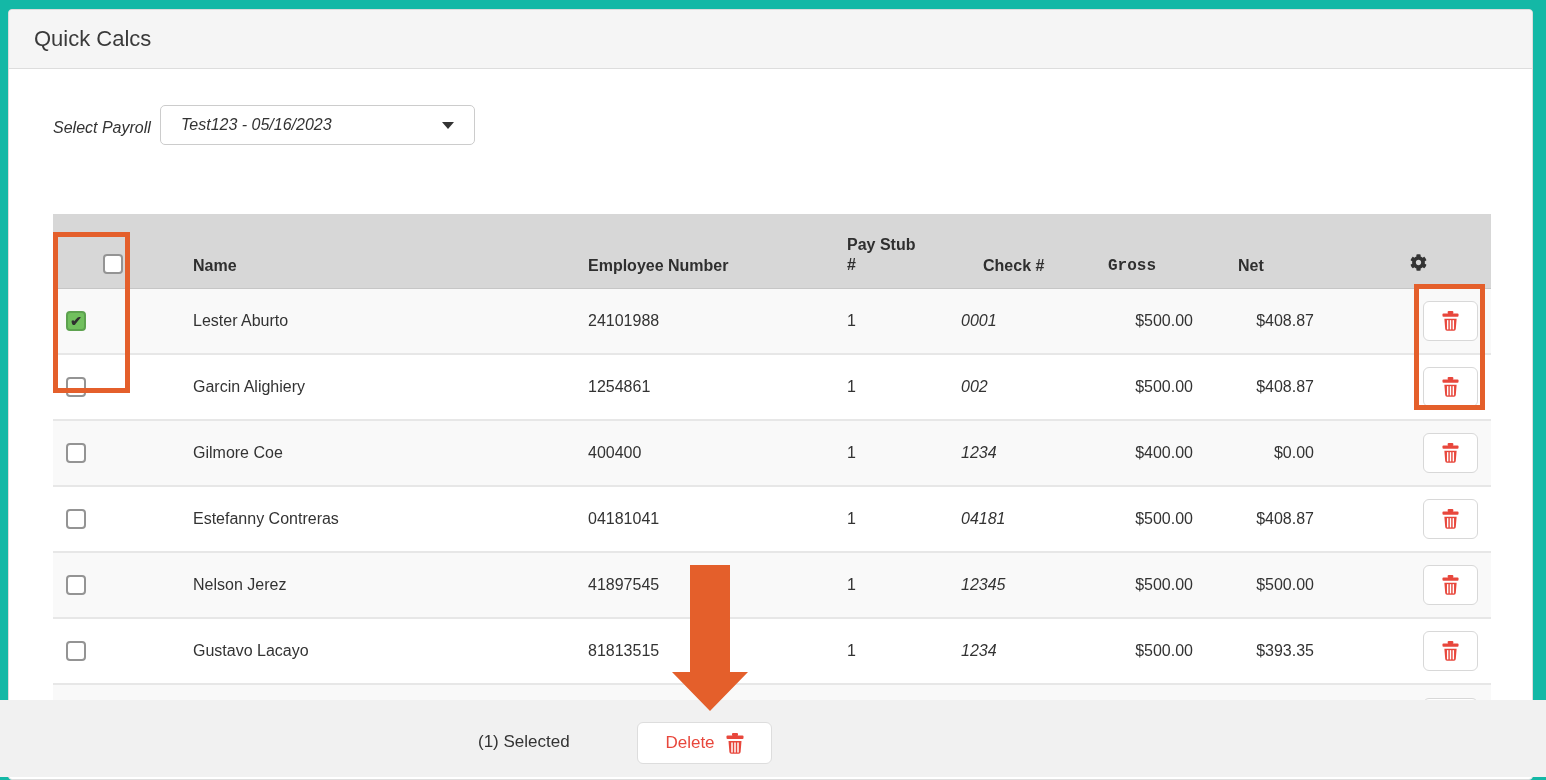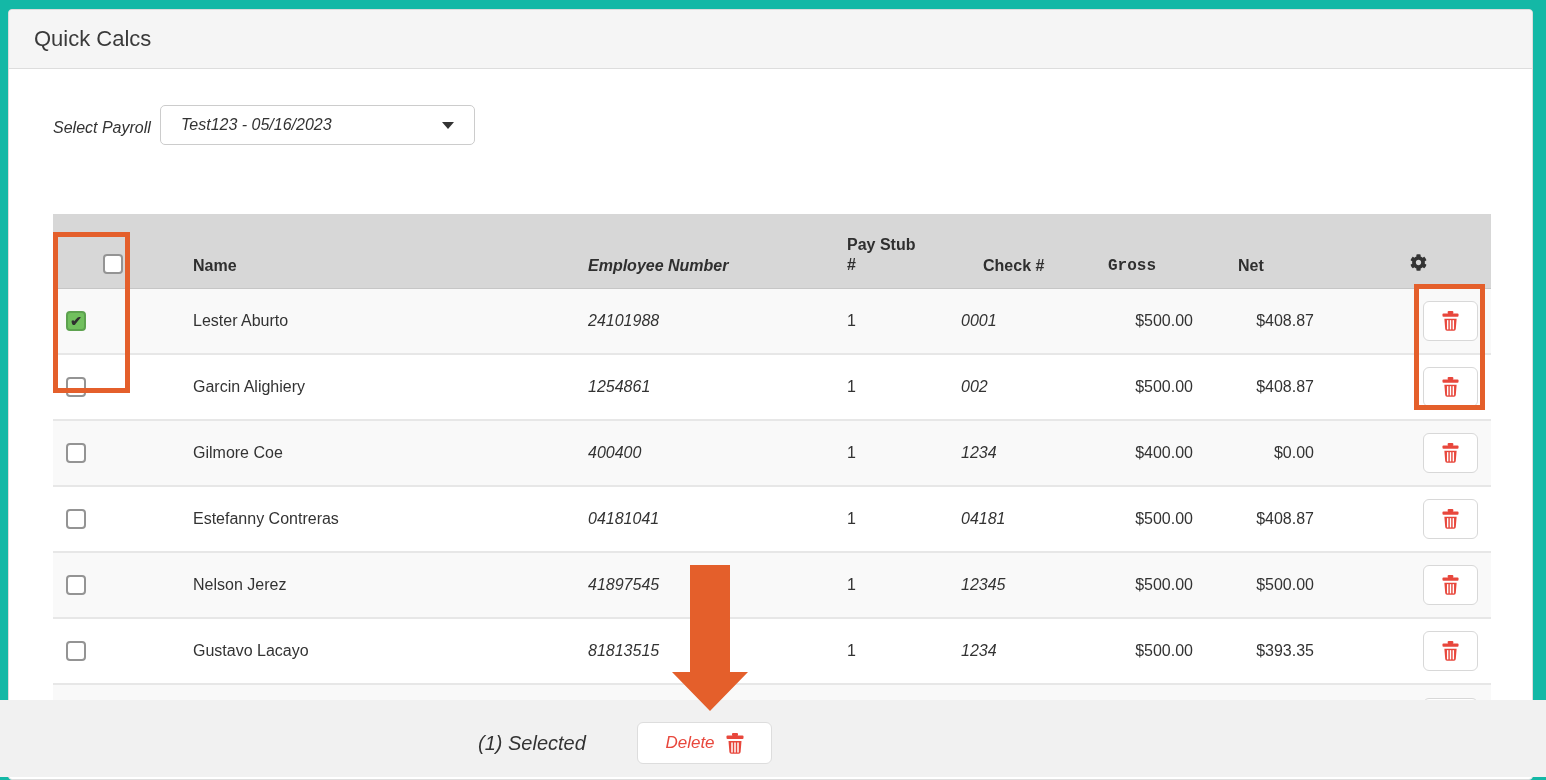--- a/index.html
+++ b/index.html
@@ -26,21 +26,21 @@
   
   .qc-table { position:absolute; left:44px; top:204px; width:1438px; border-collapse:collapse; table-layout:fixed; }
   .qc-table col.c1{width:118px}.qc-table col.c2{width:395px}.qc-table col.c3{width:265px}
   .qc-table col.c4{width:130px}.qc-table col.c5{width:125px}.qc-table col.c6{width:125px}
   .qc-table col.c7{width:120px}.qc-table col.c8{width:160px}
   .qc-table th { background:#d7d7d7; height:74px; vertical-align:bottom; padding-bottom:13px;
                  font-size:16px; font-weight:bold; text-align:left; color:#2f2f2f;
                  border-bottom:1px solid #c6c6c6; }
   th.h-check { padding-left:50px; }
   th.h-name, td.c-name { padding-left:22px; }
-  th.h-emp, td.c-emp { padding-left:22px;font-style:italic; }
+  th.h-emp, td.c-emp { padding-left:22px; }
   th.h-stub, td.c-stub { padding-left:16px; }
   .stub-wrap { display:inline-block; width:72px; line-height:20px; }
   th.h-chk { text-align:left; padding-left:22px; }
   td.c-chk { padding-right:17px;font-style:italic; }
   th.h-gross { padding-left:22px;font-family:Liberation Mono, monospace; } td.c-gross { text-align:right; padding-right:18px; }
   th.h-net { padding-left:27px; } td.c-net { text-align:right; padding-right:17px; }
   th.h-gear { text-align:right; padding-right:64px; }
   td.c-act { text-align:right; padding-right:13px; }
 
   .qc-table td { height:66px; font-size:16px; color:#333; background:#fff; border-top:2px solid #e7e7e7; }
@@ -52,24 +52,24 @@
         border-radius:4px; text-align:center; line-height:17px; font-size:14px; font-weight:bold;
         color:#2f2f2f; cursor:pointer; vertical-align:middle; }
   .cb.checked { background:#71c05e; border-color:#5da24f; }
   th .cb { margin-bottom:1px; }
 
   .del-btn { width:55px; height:40px; background:#fff; border:1px solid #d8d8d8; border-radius:6px;
              display:inline-flex; align-items:center; justify-content:center; cursor:pointer; }
 
   
   .footer-bar { position:absolute; left:0; top:700px; width:1546px; height:77px; background:#f1f1f1; z-index:10; }
-  .selected-count { position:absolute; left:478px; top:32px; font-size:20px; color:#333;font-style:italic; }
+  .selected-count { position:absolute; left:478px; top:32px; font-size:17px; color:#333; }
   .delete-selected { position:absolute; left:637px; top:22px; width:135px; height:42px; background:#fff;
                      border:1px solid #ddd; border-radius:6px; display:flex; align-items:center;
-                     justify-content:center; gap:11px; cursor:pointer;font-style:italic; }
+                     justify-content:center; gap:11px; cursor:pointer; }
   .delete-selected .lbl { font-size:17px; color:#e8473c; }
 
   
   .annot { position:absolute; border:5px solid #e45f2b; background:transparent; z-index:20; pointer-events:none; }
   .annot.rect-checkboxes { left:53px; top:232px; width:77px; height:161px; }
   .annot.rect-deletes { left:1414px; top:284px; width:71px; height:126px; }
   .arrow-annot { position:absolute; left:671px; top:565px; z-index:30; pointer-events:none; }
 </style>
 </head>
 <body>

